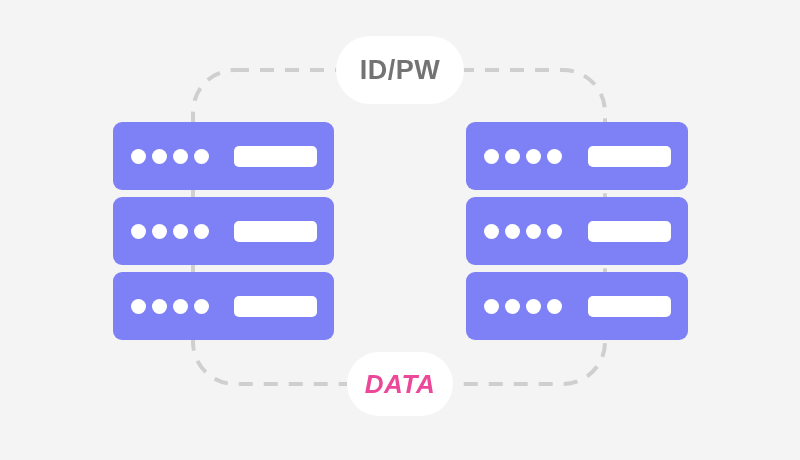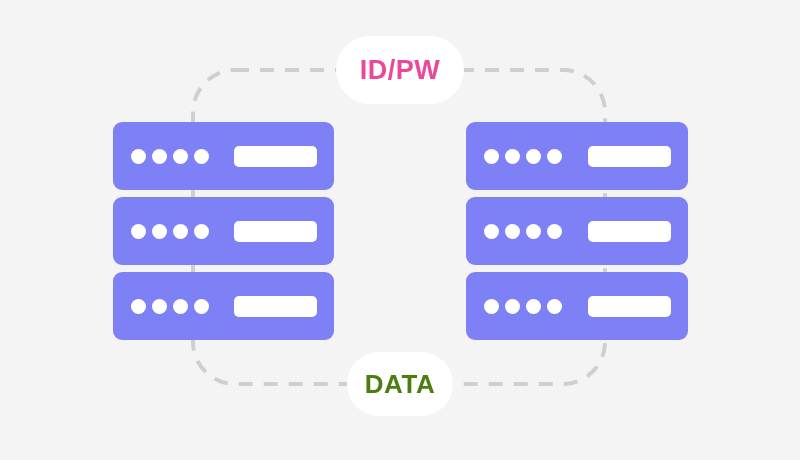--- a/index.html
+++ b/index.html
@@ -154,17 +154,17 @@
       <div class="led-group">
         <span class="led" style="background: rgb(255, 255, 255);"></span>
         <span class="led" style="background: rgb(255, 255, 255);"></span>
         <span class="led" style="background: rgb(255, 255, 255);"></span>
         <span class="led" style="background: rgb(255, 255, 255);"></span>
       </div>
       <div class="status-bar" style="background: rgb(255, 255, 255);"></div>
     </div>
   </div>
 
-  <div class="label-pill" id="label-idpw" style="background: rgb(255, 255, 255); color: #ec4899;">ID/PW</div>
+  <div class="label-pill" id="label-idpw" style="background: rgb(255, 255, 255); color: #737373;">ID/PW</div>
 
-  <div class="label-pill" id="label-data" style="background: rgb(255, 255, 255); color: #4d7c0f;">DATA</div>
+  <div class="label-pill" id="label-data" style="background: rgb(255, 255, 255); color: #ec4899; font-style: italic;">DATA</div>
 
 </div>
 
 </body></html>

